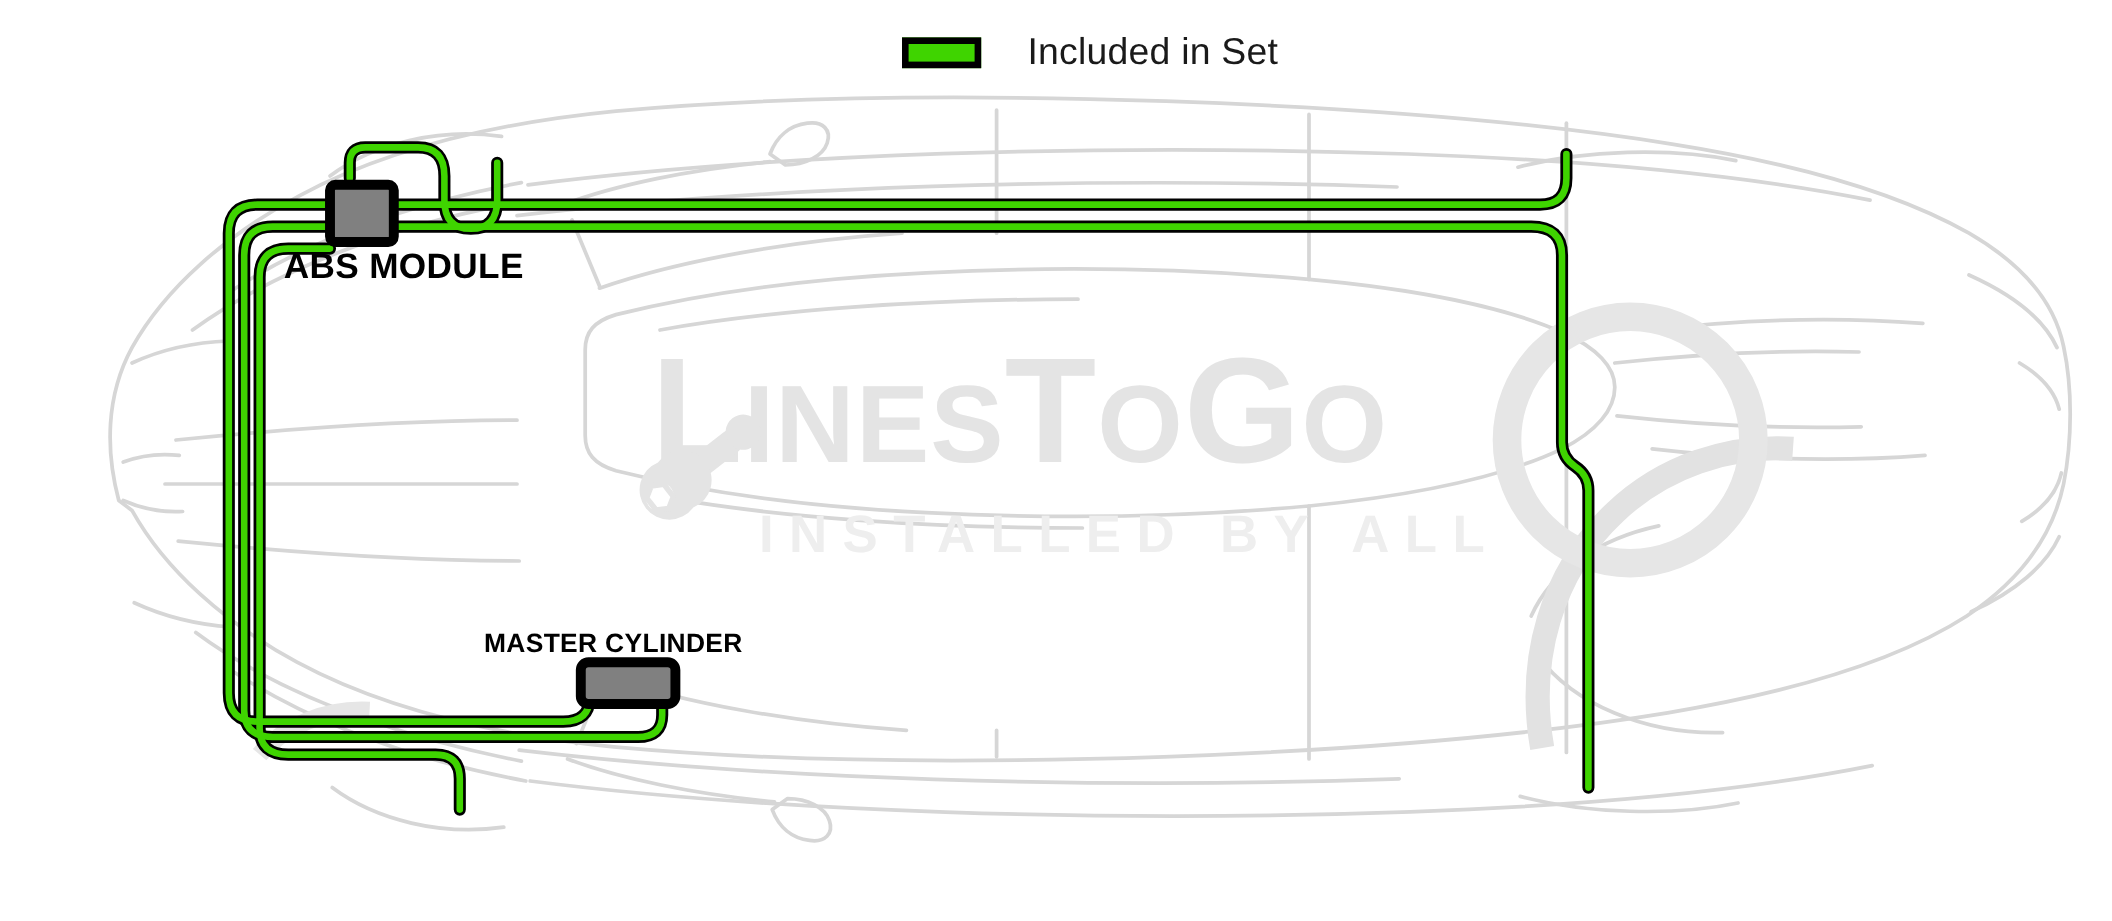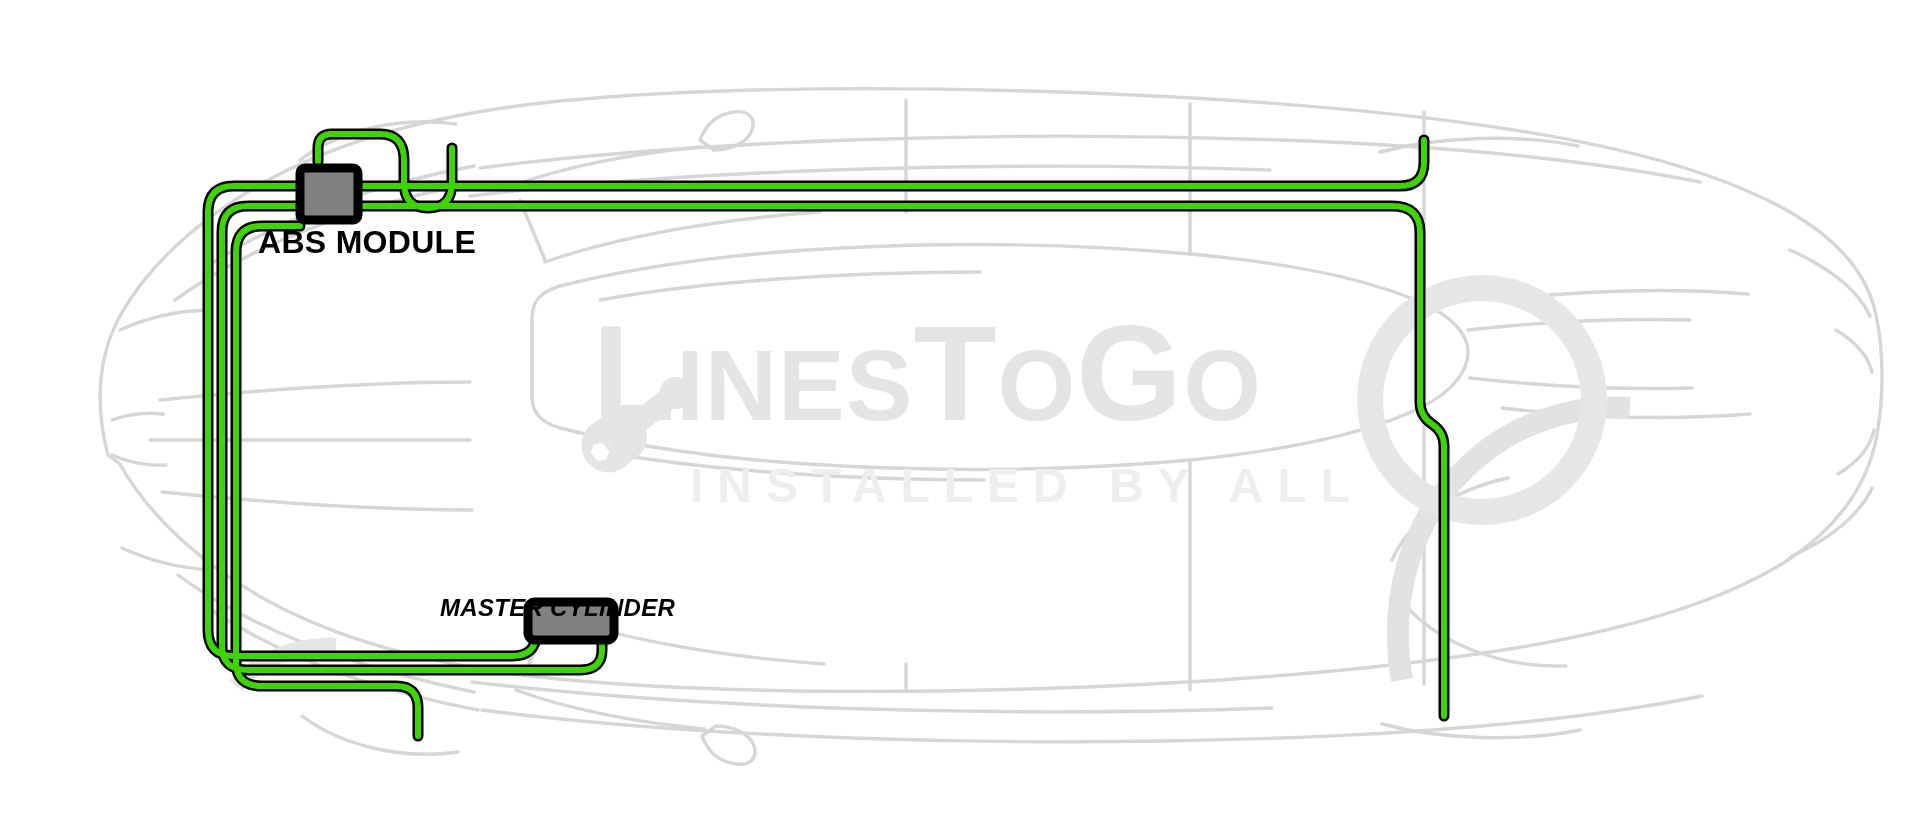--- a/index.html
+++ b/index.html
@@ -60,24 +60,23 @@
     z-index: 35;
   }
   #abs-label {
     left: 258px;
     top: 224px;
     font-size: 32px;
     letter-spacing: 0.3px;
   }
   #mc-label {
     left: 440px;
-    top: 594px;
+    top: 572px;
     font-size: 24px;
     letter-spacing: 0.3px;
-    font-style: italic;
   }
 </style>
 </head>
 <body>
 
 <div id="stage">
 
   <svg id="diagram" viewBox="0 0 1920 837">
 
     <defs>
@@ -250,18 +249,22 @@
     <g>
       <rect x="300" y="168" width="58" height="52" rx="5" fill="#808080" stroke="#000000" stroke-width="9"></rect>
     </g>
 
     <g>
       <rect x="528" y="602" width="86" height="38" rx="7" fill="#808080" stroke="#000000" stroke-width="9"></rect>
     </g>
 
   </svg>
 
+  <div id="legend">
+    <div class="swatch"></div>
+    <div class="legend-label">Included in Set</div>
+  </div>
 
   <div class="comp-label" id="abs-label">ABS MODULE</div>
 
   <div class="comp-label" id="mc-label">MASTER CYLINDER</div>
 
 </div>
 
 </body></html>

